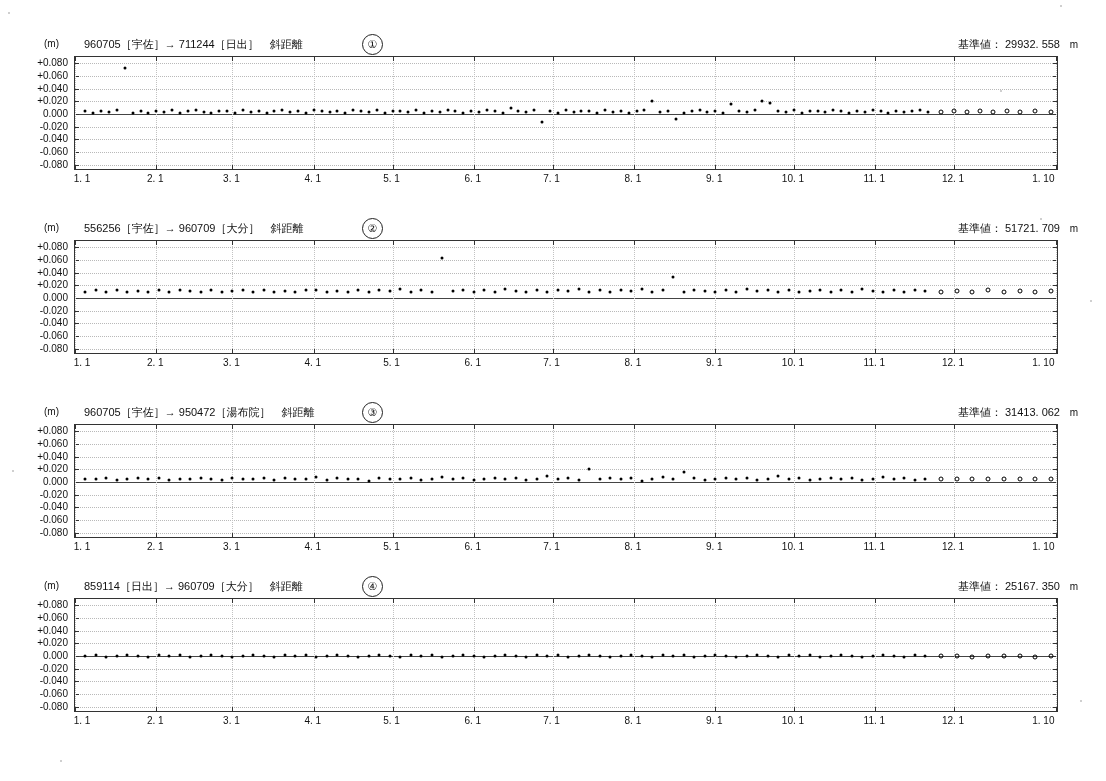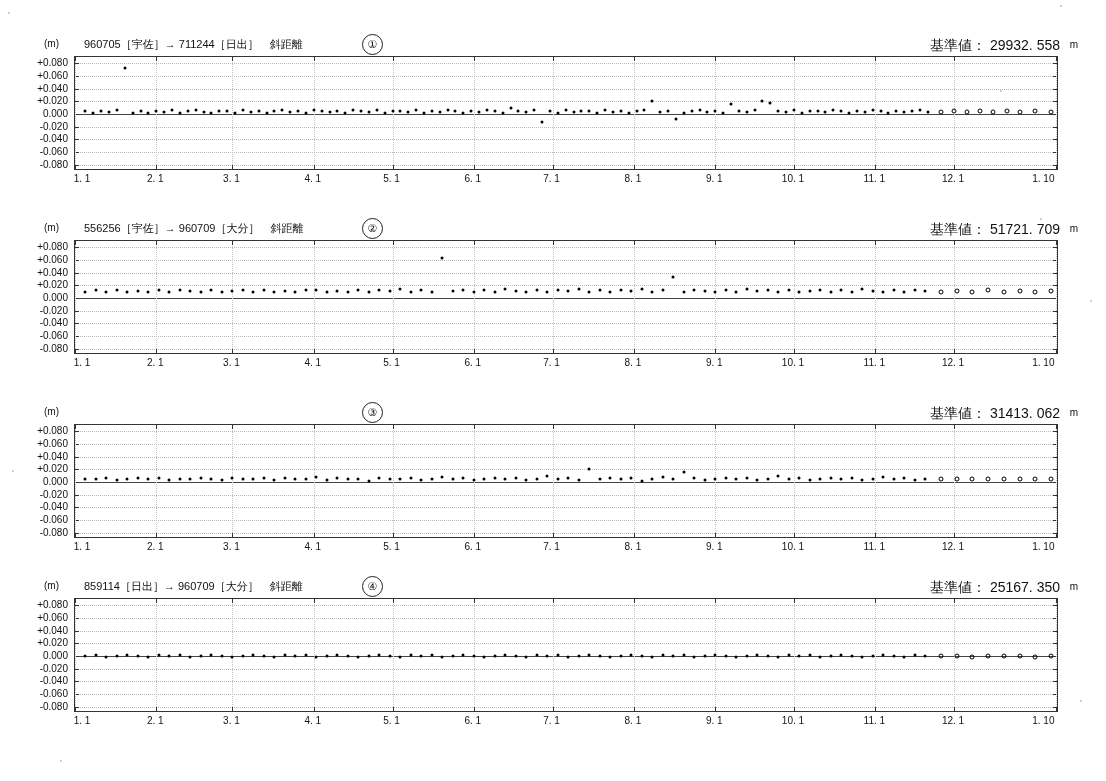--- a/index.html
+++ b/index.html
@@ -51,21 +51,21 @@
     border: 1px solid #222;
     border-radius: 50%;
     font-size: 11px;
     line-height: 19px;
     text-align: center;
   }
   .ref-value {
     position: absolute;
     right: 46px;
     top: 1px;
-    font-size: 14px;
+    font-size: 11px;
     white-space: nowrap;
     margin-left: 24px;
   }
   .ref-unit {
     position: absolute;
     right: 28px;
     top: 3px;
     font-size: 10px;
   }
   .plot-wrap {
@@ -592,20 +592,21 @@
         <div class="xlabel" style="left: 640.256px;">9. 1</div>
         <div class="xlabel" style="left: 718.976px;">10. 1</div>
         <div class="xlabel" style="left: 800.32px;">11. 1</div>
         <div class="xlabel" style="left: 879.04px;">12. 1</div>
         <div class="xlabel" style="left: 969.376px;">1. 10</div>
       </div>
     </div>
     <div class="panel" style="top: 404px;">
       <div class="panel-header">
         <div class="unit-label">(m)</div>
+        <div class="title-text">960705［宇佐］→ 950472［湯布院］　斜距離</div>
         <div class="circle-num" style="left: 362px;">③</div>
         <div class="ref-value">基準値： 31413. 062</div>
         <div class="ref-unit">m</div>
       </div>
       <div class="plot-wrap" style="top: 20px; height: 114px;">
         <div class="plot-box" style="height: 114px;">
           <div class="gridline-h" style="top: 6.33333px;"></div>
           <div class="tick-l" style="top: 6.33333px;"></div>
           <div class="tick-r" style="top: 6.33333px;"></div>
           <div class="gridline-h" style="top: 19px;"></div>

